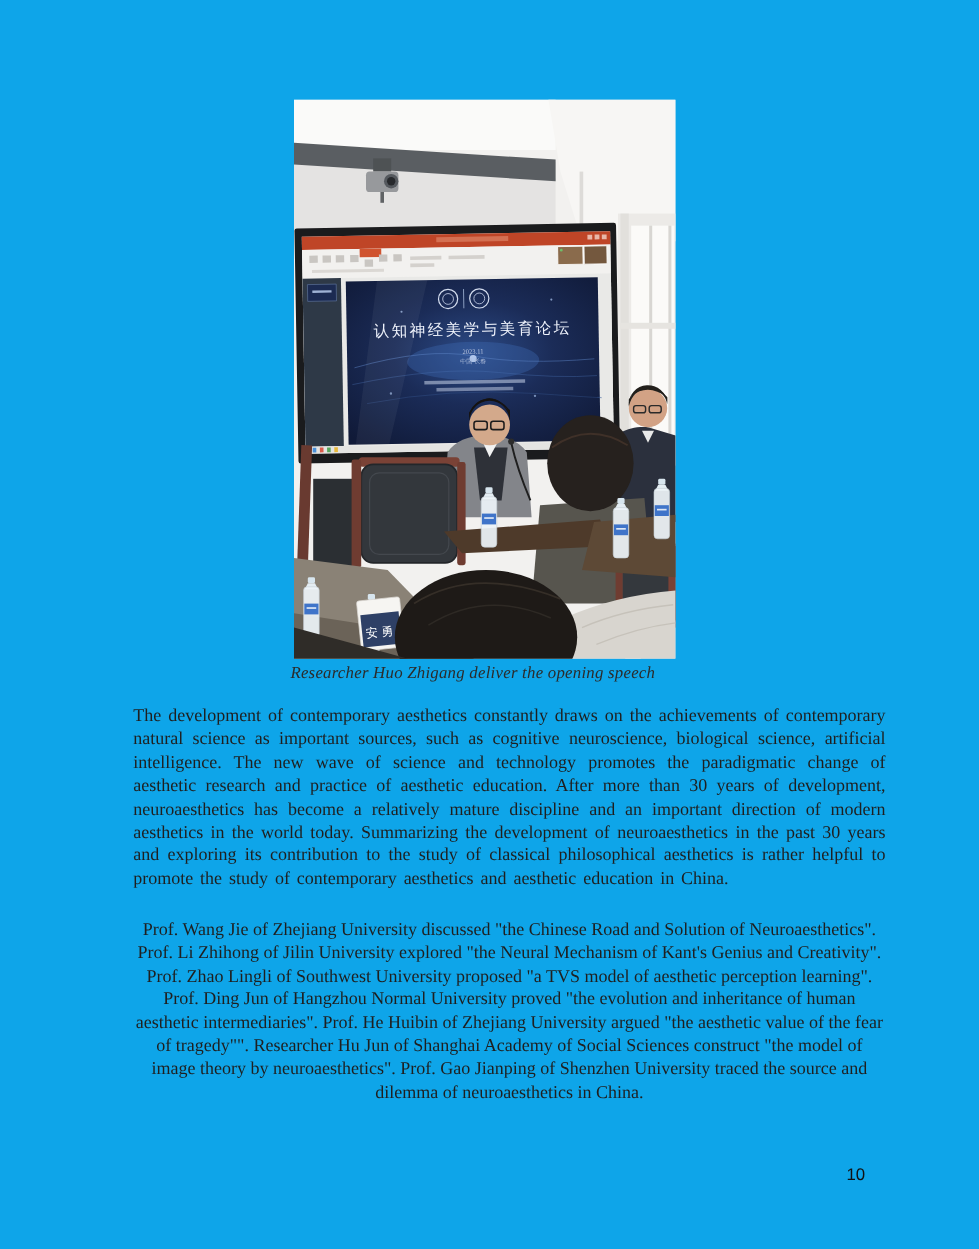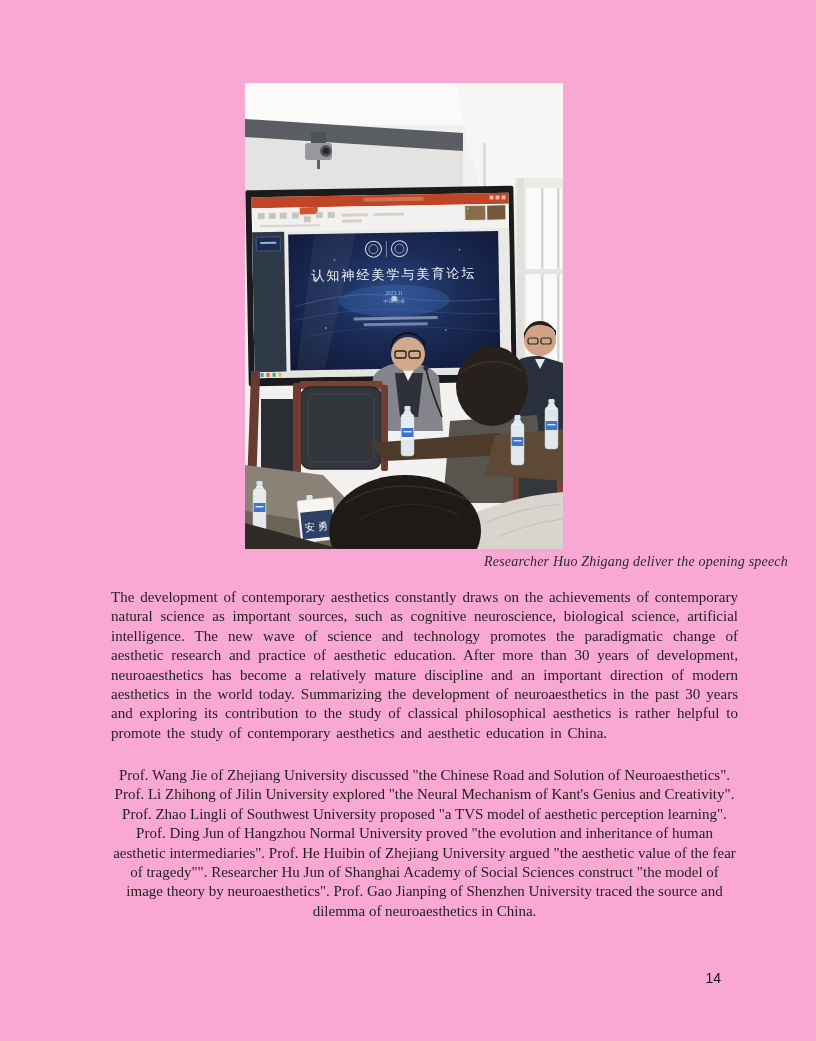--- a/index.html
+++ b/index.html
@@ -1,30 +1,30 @@
 <!DOCTYPE html>
 <html><head>
 <meta charset="utf-8">
 <style>
   html,body{margin:0;padding:0;background:#ffffff;}
   .page{
     position:relative;
     width:816px;height:1041px;
-    background:#f9a8d4;
+    background:#0ea5e9;
     overflow:hidden;
     font-family:"Liberation Serif", serif;
     color:#222222;
   }
   .photo-wrap{
     position:absolute;left:245px;top:83px;width:318px;height:466px;
   }
   .photo-wrap svg{display:block;}
   .caption{
     position:absolute;left:0;top:554px;width:788px;
-    text-align:right;
+    text-align:center;
     font-style:italic;
     font-size:14px;
     color:#2b2b2b;
     letter-spacing:0.2px;
   }
   .para{
     position:absolute;left:111px;width:627px;
     font-size:15px;line-height:19.4px;
     color:#1f1f1f;
   }
@@ -243,15 +243,15 @@
         <polygon points="0,440 55,455 95,466 0,466" fill="#2f2c28"></polygon>
       </g>
     </svg>
   </div>
 
   <div class="caption">Researcher Huo Zhigang deliver the opening speech</div>
 
   <div class="para para1">The development of contemporary aesthetics constantly draws on the achievements of contemporary natural science as important sources, such as cognitive neuroscience, biological science, artificial intelligence. The new wave of science and technology promotes the paradigmatic change of aesthetic research and practice of aesthetic education. After more than 30 years of development, neuroaesthetics has become a relatively mature discipline and an important direction of modern aesthetics in the world today. Summarizing the development of neuroaesthetics in the past 30 years and exploring its contribution to the study of classical philosophical aesthetics is rather helpful to promote the study of contemporary aesthetics and aesthetic education in China.</div>
   <div class="para para2">Prof. Wang Jie of Zhejiang University discussed "the Chinese Road and Solution of Neuroaesthetics". Prof. Li Zhihong of Jilin University explored "the Neural Mechanism of Kant's Genius and Creativity". Prof. Zhao Lingli of Southwest University proposed "a TVS model of aesthetic perception learning". Prof. Ding Jun of Hangzhou Normal University proved "the evolution and inheritance of human aesthetic intermediaries". Prof. He Huibin of Zhejiang University argued "the aesthetic value of the fear of tragedy"". Researcher Hu Jun of Shanghai Academy of Social Sciences construct "the model of image theory by neuroaesthetics". Prof. Gao Jianping of Shenzhen University traced the source and dilemma of neuroaesthetics in China.</div>
 
-  <div class="page-number">14</div>
+  <div class="page-number">10</div>
 
 </div>
 
 </body></html>

